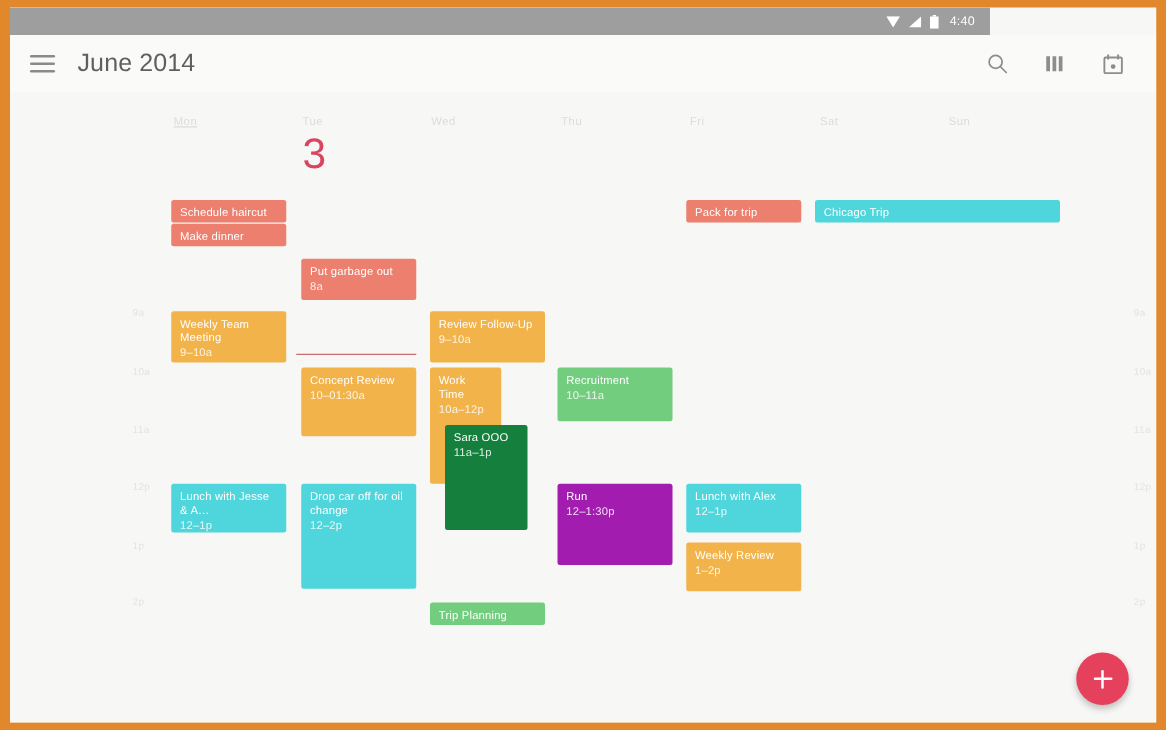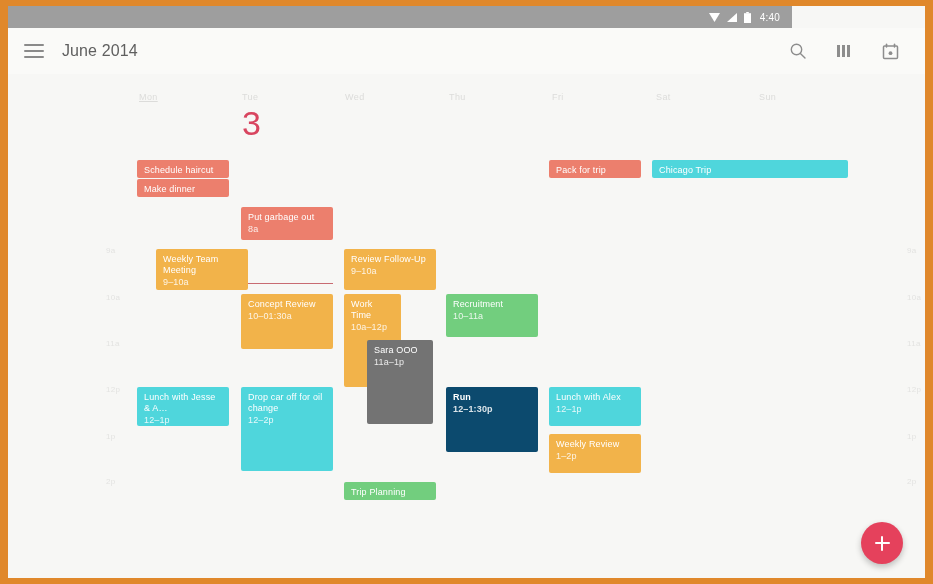--- a/index.html
+++ b/index.html
@@ -22,21 +22,21 @@
   .sb-ico{display:block;}
   .sb-time{color:#ffffff;font-size:10px;letter-spacing:.2px;padding-left:2px;}
   
   .toolbar{
     position:absolute;left:0;top:22px;width:917px;height:46px;
     background:#fafaf8;display:flex;align-items:center;
   }
   .hamburger{width:20px;height:14px;margin-left:16px;margin-right:18px;
     display:flex;flex-direction:column;justify-content:space-between;cursor:pointer;}
   .hamburger span{display:block;height:2px;background:#8a8a8a;border-radius:1px;}
-  .app-title{font-size:16px;color:#5f5f5f;letter-spacing:.1px;}
+  .app-title{font-size:20px;color:#5f5f5f;letter-spacing:.1px;}
   .tb-actions{margin-left:auto;display:flex;align-items:center;gap:24px;padding-right:24px;}
   .tb-btn{width:22px;height:22px;display:flex;align-items:center;justify-content:center;cursor:pointer;}
   
   .calendar{
     position:absolute;left:0;top:68px;width:917px;height:504px;background:#f7f7f5;
   }
   .daynames{position:absolute;left:0;top:18px;width:917px;height:18px;}
   .dayname{
     position:absolute;top:0;font-size:9px;color:#dcdcda;letter-spacing:.4px;
   }
@@ -163,53 +163,53 @@
         <div class="event allday" style="left: 541px; top: 86px; width: 92px; height: 18px; background: rgb(236, 127, 109);">
           <div class="ev-title">Pack for trip</div>
         </div>
         <div class="event allday" style="left: 644px; top: 86px; width: 196px; height: 18px; background: rgb(79, 214, 220);">
           <div class="ev-title">Chicago Trip</div>
         </div>
         <div class="event" style="left: 233px; top: 133px; width: 92px; height: 33px; background: rgb(236, 127, 109);">
           <div class="ev-title">Put garbage out</div>
           <div class="ev-time">8a</div>
         </div>
-        <div class="event" style="left: 129px; top: 175px; width: 92px; height: 41px; background: rgb(242, 179, 74); margin-left: 19px;">
+        <div class="event" style="left: 129px; top: 175px; width: 92px; height: 41px; background: rgb(242, 179, 74);">
           <div class="ev-title">Weekly Team Meeting</div>
           <div class="ev-time">9–10a</div>
         </div>
         <div class="event" style="left: 336px; top: 175px; width: 92px; height: 41px; background: rgb(242, 179, 74);">
           <div class="ev-title">Review Follow-Up</div>
           <div class="ev-time">9–10a</div>
         </div>
         <div class="event" style="left: 233px; top: 220px; width: 92px; height: 55px; background: rgb(242, 179, 74);">
           <div class="ev-title">Concept Review</div>
           <div class="ev-time">10–01:30a</div>
         </div>
         <div class="event" style="left: 336px; top: 220px; width: 57px; height: 93px; background: rgb(242, 179, 74);">
           <div class="ev-title">Work Time</div>
           <div class="ev-time">10a–12p</div>
         </div>
         <div class="event" style="left: 438px; top: 220px; width: 92px; height: 43px; background: rgb(114, 206, 126);">
           <div class="ev-title">Recruitment</div>
           <div class="ev-time">10–11a</div>
         </div>
-        <div class="event" style="left: 359px; top: 266px; width: 66px; height: 84px; background: #737373;">
+        <div class="event" style="left: 348px; top: 266px; width: 66px; height: 84px; background: #15803d;">
           <div class="ev-title">Sara OOO</div>
           <div class="ev-time">11a–1p</div>
         </div>
         <div class="event" style="left: 129px; top: 313px; width: 92px; height: 39px; background: rgb(79, 214, 220);">
           <div class="ev-title">Lunch with Jesse &amp; A…</div>
           <div class="ev-time">12–1p</div>
         </div>
         <div class="event" style="left: 233px; top: 313px; width: 92px; height: 84px; background: rgb(79, 214, 220);">
           <div class="ev-title">Drop car off for oil change</div>
           <div class="ev-time">12–2p</div>
         </div>
-        <div class="event" style="left: 438px; top: 313px; width: 92px; height: 65px; background: #0c4a6e; font-weight: bold;">
+        <div class="event" style="left: 438px; top: 313px; width: 92px; height: 65px; background: #a21caf;">
           <div class="ev-title">Run</div>
           <div class="ev-time">12–1:30p</div>
         </div>
         <div class="event" style="left: 541px; top: 313px; width: 92px; height: 39px; background: rgb(79, 214, 220);">
           <div class="ev-title">Lunch with Alex</div>
           <div class="ev-time">12–1p</div>
         </div>
         <div class="event" style="left: 541px; top: 360px; width: 92px; height: 39px; background: rgb(242, 179, 74);">
           <div class="ev-title">Weekly Review</div>
           <div class="ev-time">1–2p</div>

